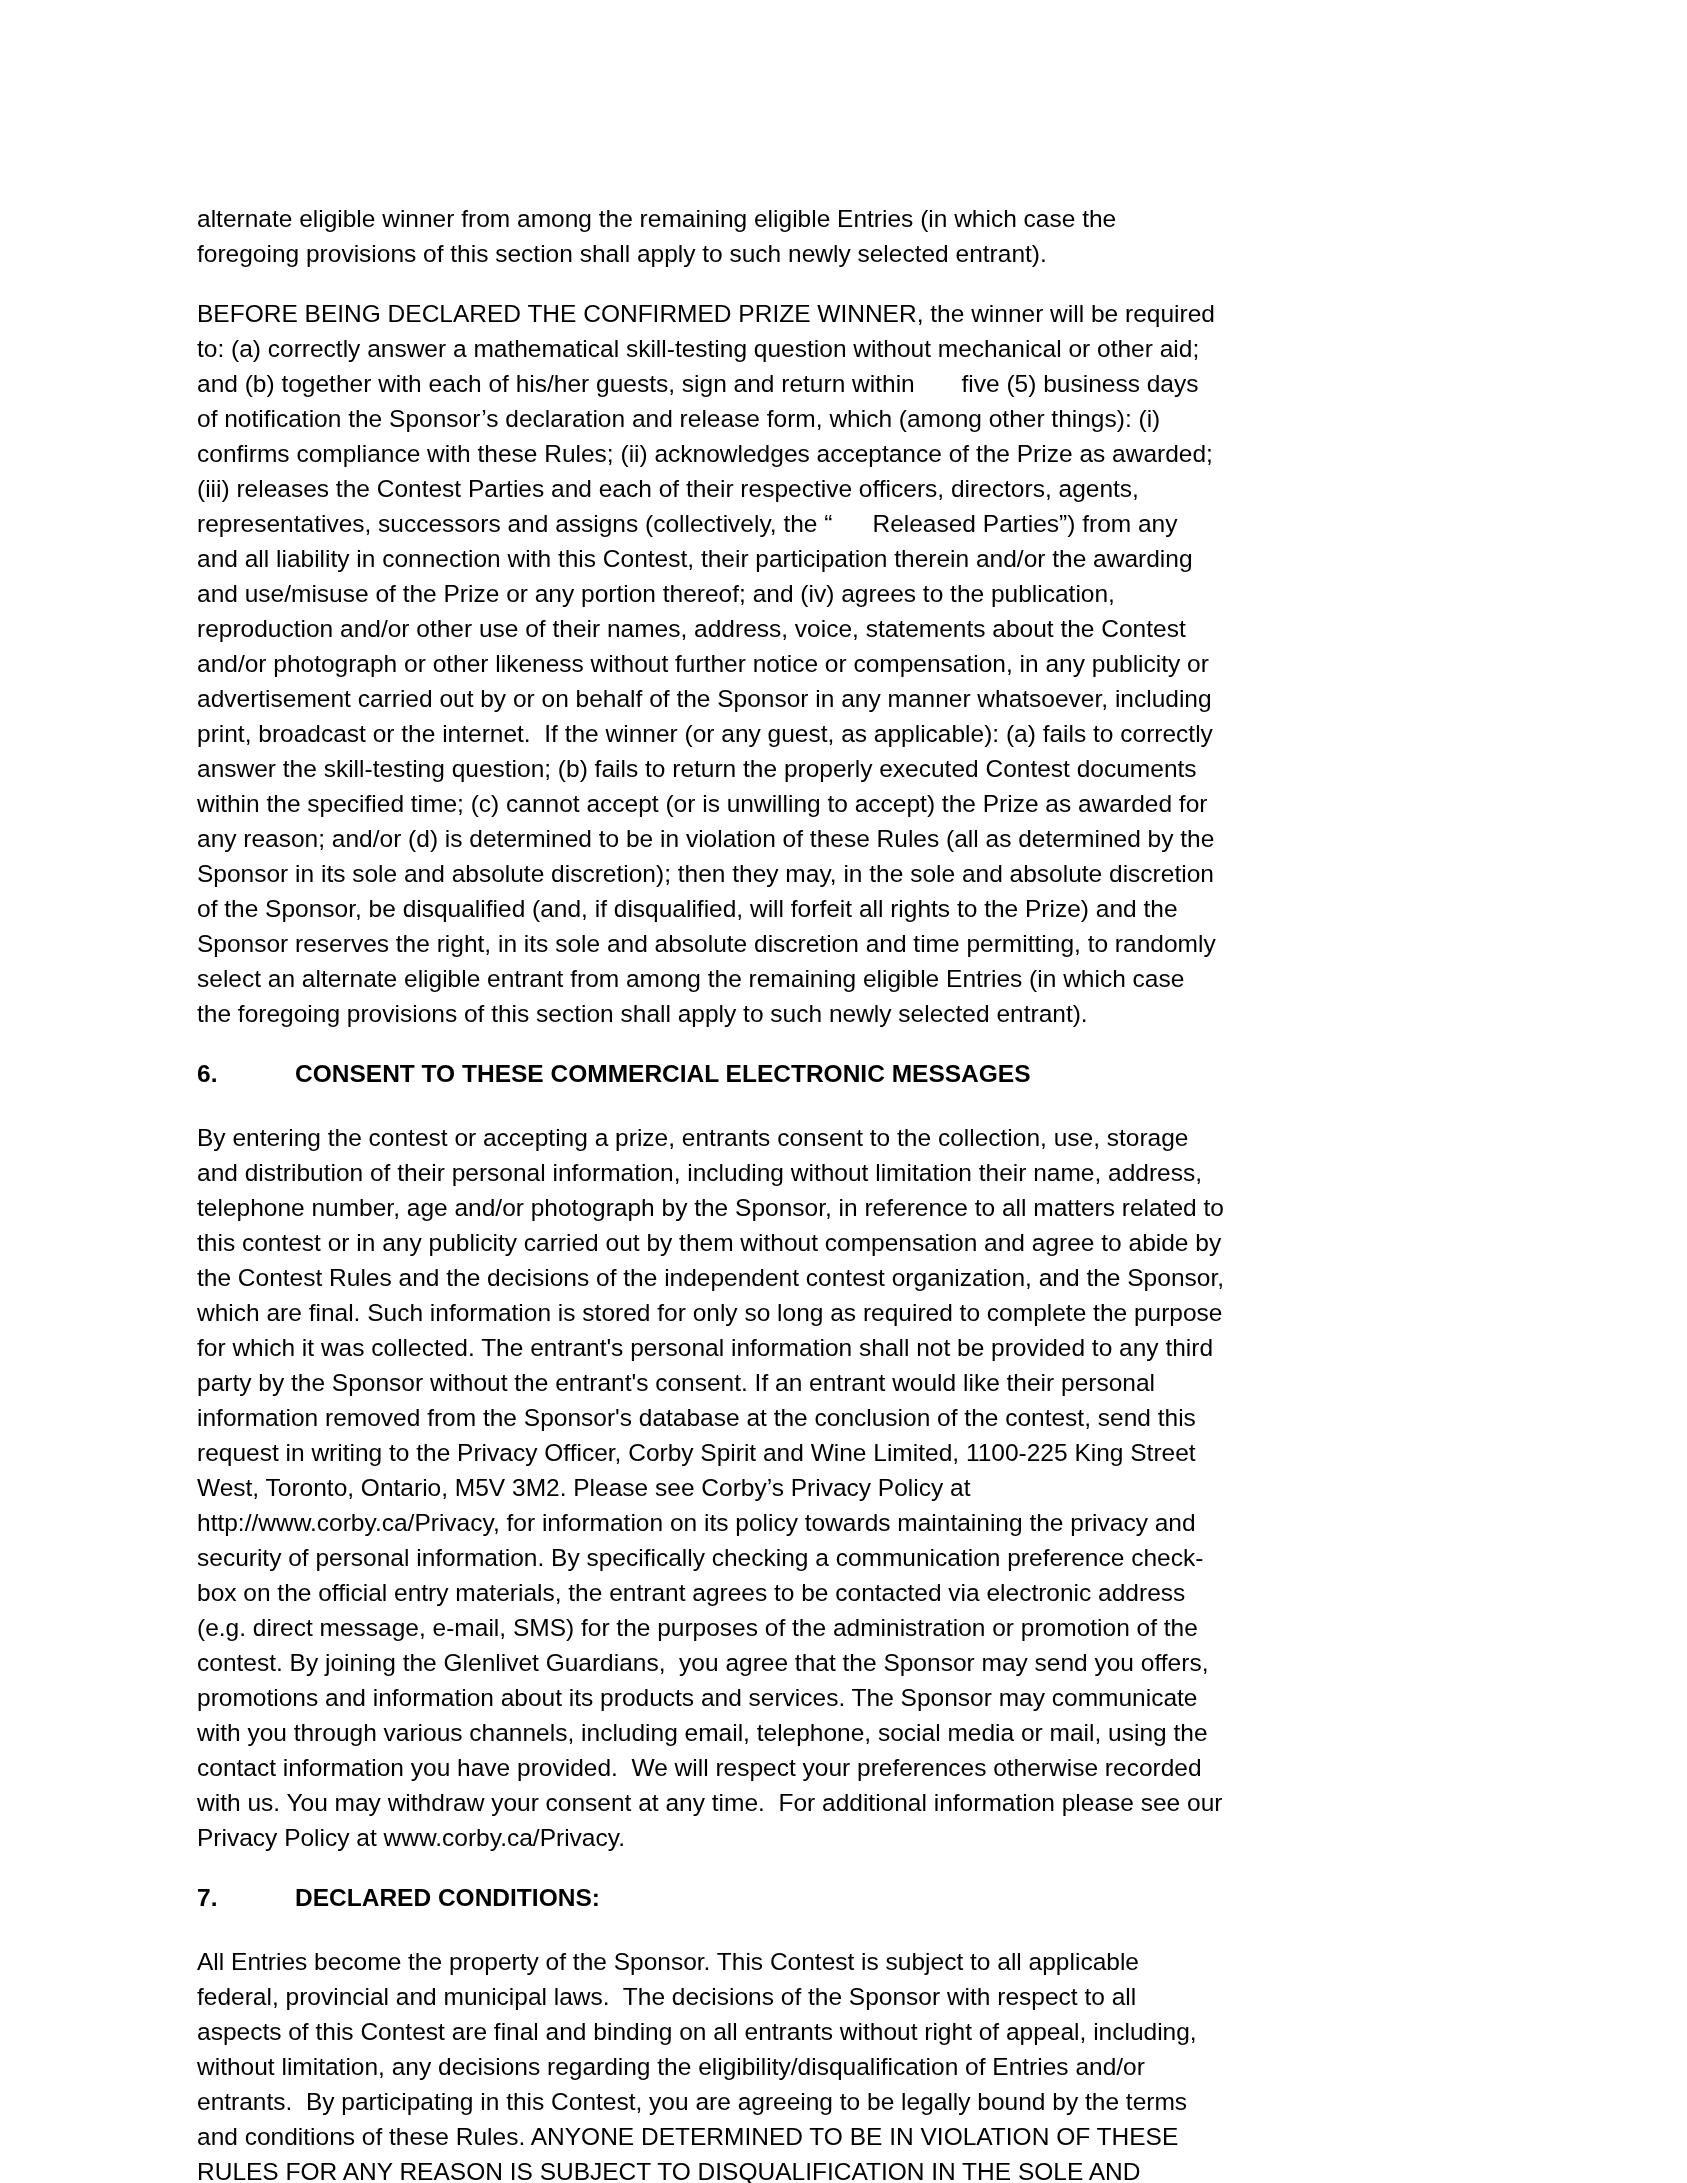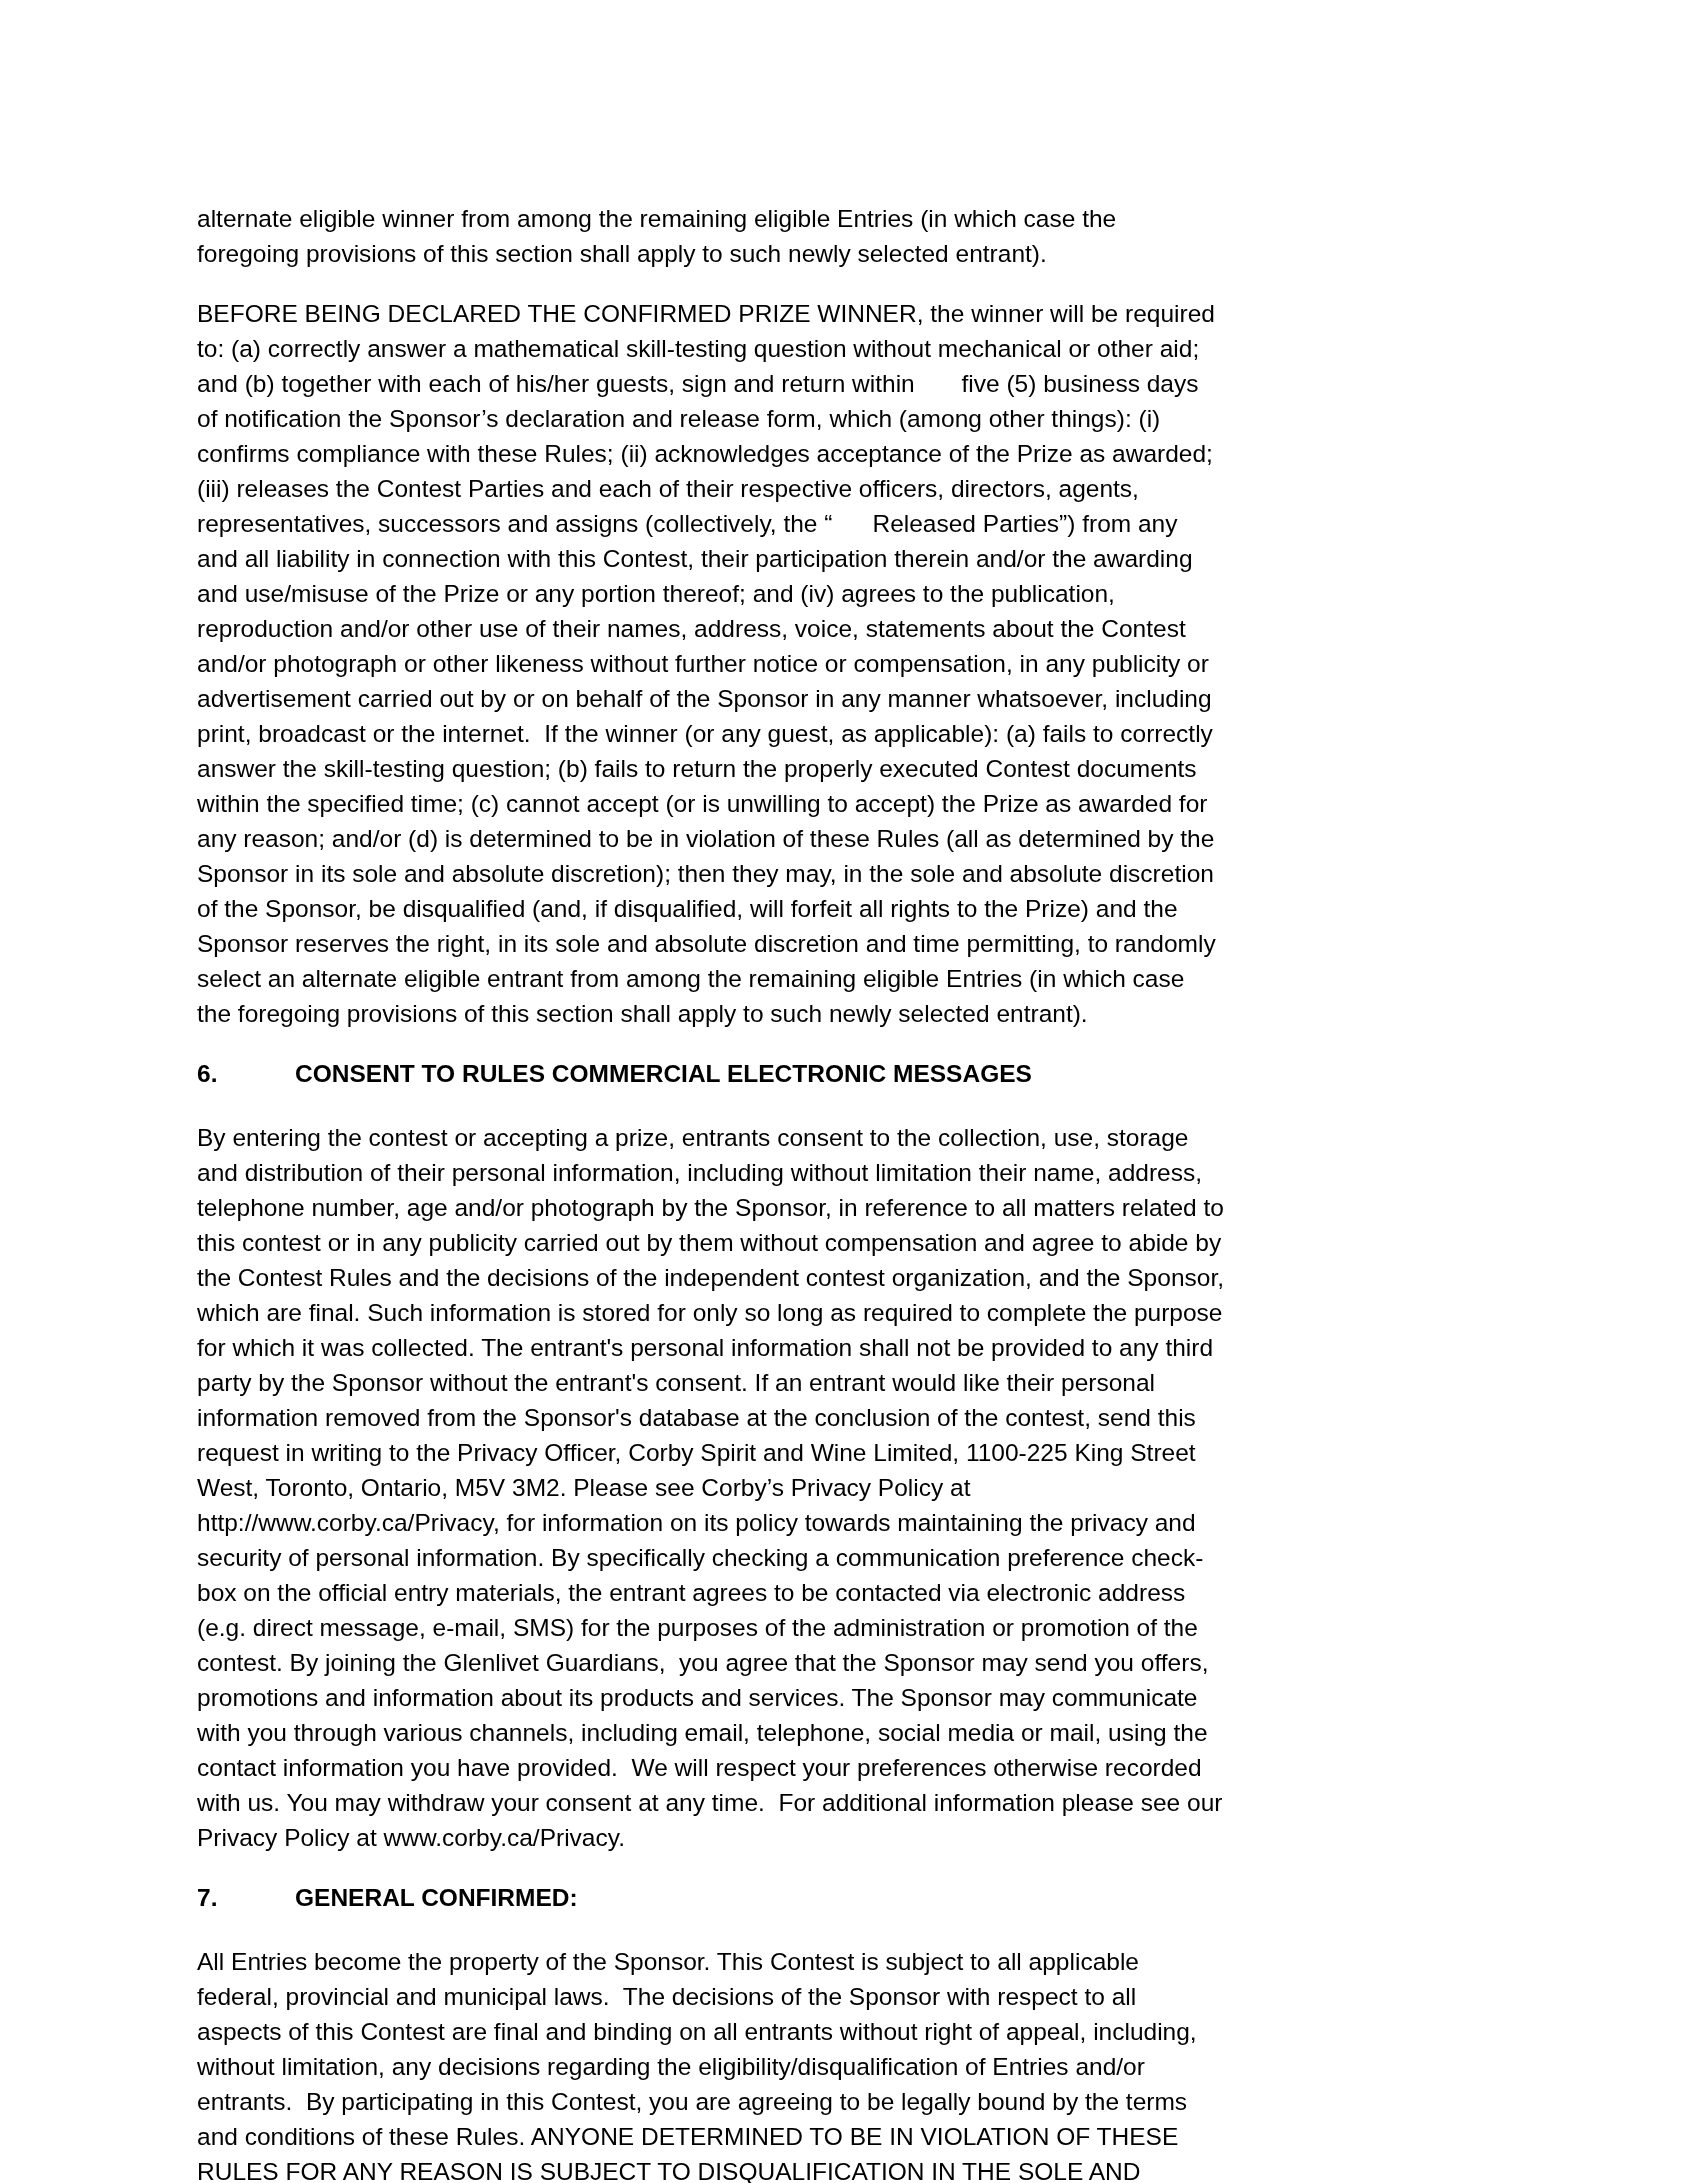--- a/index.html
+++ b/index.html
@@ -46,22 +46,22 @@
 </style>
 </head>
 <body style="background: rgb(255, 255, 255); color: rgb(0, 0, 0);">
 
 <div class="page">
 
   <p class="para"><span class="run">alternate eligible winner from among the remaining eligible Entries (in which case the foregoing provisions of this section shall apply to such newly selected entrant).</span></p>
 
   <p class="para"><span class="run">BEFORE BEING DECLARED THE CONFIRMED PRIZE WINNER, the winner will be required to: (a) correctly answer a mathematical skill-testing question without mechanical or other aid; and (b) together with each of his/her guests, sign and return within </span><span class="run bold">five (5) business days of notification the Sponsor’s</span><span class="run"> declaration and release form, which (among other things): (i) confirms compliance with these Rules; (ii) acknowledges acceptance of the Prize as awarded; (iii) releases the Contest Parties and each of their respective officers, directors, agents, representatives, successors and assigns (collectively, the “</span><span class="run bold">Released Parties”) from any and all liability in connection with this Contest</span><span class="run">, their participation therein and/or the awarding and use/misuse of the Prize or any portion thereof; and (iv) agrees to the publication, reproduction and/or other use of their names, address, voice, statements about the Contest and/or photograph or other likeness without further notice or compensation, in any publicity or advertisement carried out by or on behalf of the Sponsor in any manner whatsoever, including print, broadcast or the internet.  If the winner (or any guest, as applicable): (a) fails to correctly answer the skill-testing question; (b) fails to return the properly executed Contest documents within the specified time; (c) cannot accept (or is unwilling to accept) the Prize as awarded for any reason; and/or (d) is determined to be in violation of these Rules (all as determined by the Sponsor in its sole and absolute discretion); then they may, in the sole and absolute discretion of the Sponsor, be disqualified (and, if disqualified, will forfeit all rights to the Prize) and the Sponsor reserves the right, in its sole and absolute discretion and time permitting, to randomly select an alternate eligible entrant from among the remaining eligible Entries (in which case the foregoing provisions of this section shall apply to such newly selected entrant).</span></p>
 
-  <div class="heading"><span class="hnum">6.</span><span class="htitle">CONSENT TO RULES COMMERCIAL ELECTRONIC MESSAGES</span></div>
+  <div class="heading"><span class="hnum">6.</span><span class="htitle">CONSENT TO THESE COMMERCIAL ELECTRONIC MESSAGES</span></div>
 
   <p class="para"><span class="run">By entering the contest or accepting a prize, entrants consent to the collection, use, storage and distribution of their personal information, including without limitation their name, address, telephone number, age and/or photograph by the Sponsor, in reference to all matters related to this contest or in any publicity carried out by them without compensation and agree to abide by the Contest Rules and the decisions of the independent contest organization, and the Sponsor, which are final. Such information is stored for only so long as required to complete the purpose for which it was collected. The entrant's personal information shall not be provided to any third party by the Sponsor without the entrant's consent. If an entrant would like their personal information removed from the Sponsor's database at the conclusion of the contest, send this request in writing to the Privacy Officer, Corby Spirit and Wine Limited, 1100-225 King Street West, Toronto, Ontario, M5V 3M2. Please see Corby’s Privacy Policy at http://www.corby.ca/Privacy, for information on its policy towards maintaining the privacy and security of personal information. By specifically checking a communication preference check-box on the official entry materials, the entrant agrees to be contacted via electronic address (e.g. direct message, e-mail, SMS) for the purposes of the administration or promotion of the contest. By joining the Glenlivet Guardians,  you agree that the Sponsor may send you offers, promotions and information about its products and services. The Sponsor may communicate with you through various channels, including email, telephone, social media or mail, using the contact information you have provided.  We will respect your preferences otherwise recorded with us. You may withdraw your consent at any time.  For additional information please see our Privacy Policy at www.corby.ca/Privacy.</span></p>
 
-  <div class="heading"><span class="hnum">7.</span><span class="htitle">GENERAL CONFIRMED:</span></div>
+  <div class="heading"><span class="hnum">7.</span><span class="htitle">DECLARED CONDITIONS:</span></div>
 
   <p class="para"><span class="run">All Entries become the property of the Sponsor. This Contest is subject to all applicable federal, provincial and municipal laws.  The decisions of the Sponsor with respect to all aspects of this Contest are final and binding on all entrants without right of appeal, including, without limitation, any decisions regarding the eligibility/disqualification of Entries and/or entrants.  By participating in this Contest, you are agreeing to be legally bound by the terms and conditions of these Rules. ANYONE DETERMINED TO BE IN VIOLATION OF THESE RULES FOR ANY REASON IS SUBJECT TO DISQUALIFICATION IN THE SOLE AND ABSOLUTE DISCRETION OF THE SPONSOR AT ANY TIME.</span></p>
 
 </div>
 
 
 </body></html>

